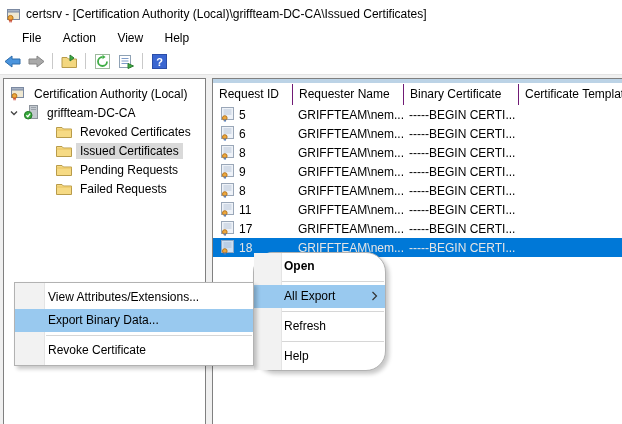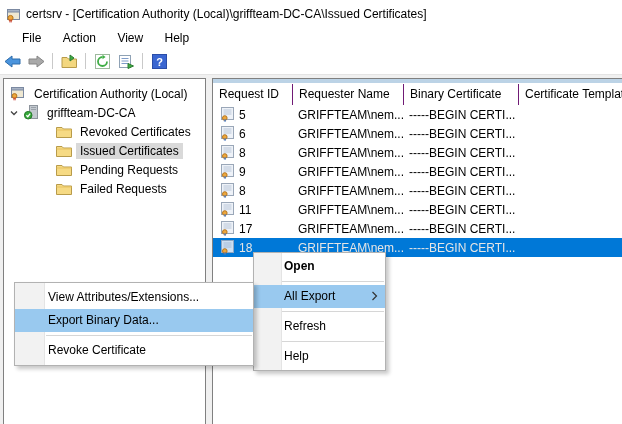--- a/index.html
+++ b/index.html
@@ -43,21 +43,21 @@
   .lv-rows{position:relative;}
   .lv-row{position:relative;height:19px;display:flex;align-items:center;cursor:default;}
   .lv-row .cert{margin-left:8px;margin-right:5px;flex:none;}
   .lv-row .cell{white-space:nowrap;overflow:hidden;}
   .lv-row .c2{position:absolute;left:85px;}
   .lv-row .c3{position:absolute;left:196px;}
   .lv-row.sel{background:#0078d7;color:#e5e5e5;}
   
   .cmenu{position:absolute;background:#fff;border:1px solid #b2b2b2;box-shadow:3px 3px 4px rgba(0,0,0,.22);padding:2px 0;z-index:30;}
   .cmenu::before{content:"";position:absolute;left:0;top:0;bottom:0;background:#f2f2f2;border-right:1px solid #e4e4e4;}
-  .main-menu{left:253px;top:252px;width:131px;}
+  .main-menu{left:253px;top:252px;width:131px;border-radius:20px;}
   .main-menu::before{width:27px;}
   .sub-menu{left:14px;top:282px;width:238px;padding:3px 0;}
   .sub-menu::before{width:29px;}
   .cm-item{position:relative;z-index:1;height:23px;line-height:23px;cursor:default;white-space:nowrap;}
   .main-menu .cm-item{padding-left:30px;}
   .sub-menu .cm-item{padding-left:33px;}
   .cm-item.hl{background:#99c9ef;}
   .cm-item.bold{font-weight:bold;}
   .cm-sep{position:relative;z-index:1;height:1px;background:#d6d6d6;margin:3px 1px 3px 28px;}
   .sub-menu .cm-sep{margin-left:31px;}

